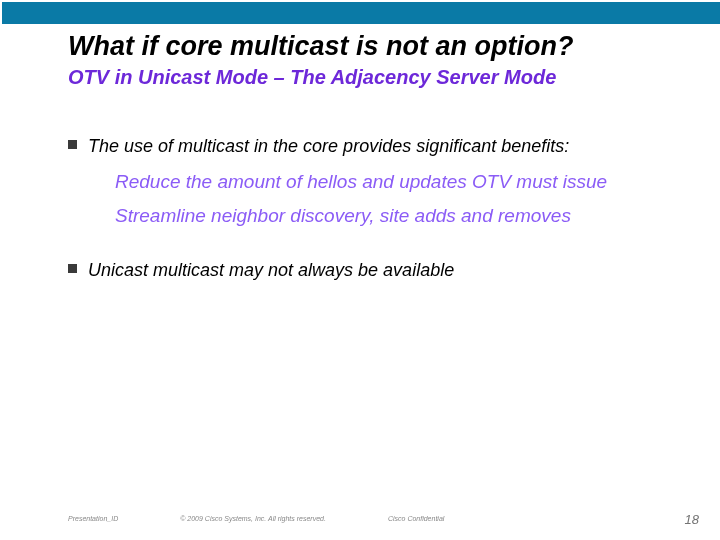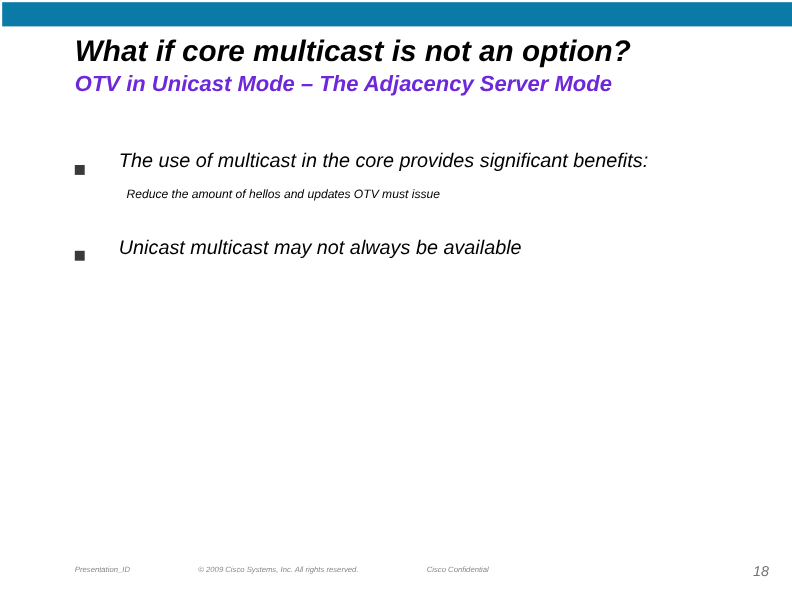--- a/index.html
+++ b/index.html
@@ -3,25 +3,25 @@
 <meta charset="utf-8">
 <style>
   * { box-sizing: border-box; margin: 0; padding: 1px; font-style: italic; }
   html, body { width: 720px; height: 540px; font-family: Arial, Helvetica, sans-serif; background: #fff; overflow: hidden; }
   .slide { position: relative; width: 720px; height: 540px; background: #fff; }
   .topbar { position: absolute; top: 0; left: 0; right: 0; height: 22px; background: #0a7aa6; }
   .title-block { position: absolute; top: 28px; left: 64px; right: 40px; }
   .title { font-size: 27px; font-weight: bold; color: #000; line-height: 1.1; }
   .subtitle { font-size: 20px; font-weight: bold; color: #6d28d9; margin-top: 2px; }
   .content { position: absolute; top: 130px; left: 64px; right: 54px; }
-  .bullet-row { display: flex; align-items: flex-end; margin-bottom: 6px; gap: 20px; }
+  .bullet-row { display: flex; align-items: flex-start; margin-bottom: 6px; }
   .bullet-sq { width: 9px; height: 9px; background: #3a3a3a; margin-top: 6px; margin-right: 10px; flex-shrink: 0; }
   .bullet-text { font-size: 18px; color: #000; line-height: 1.25; }
   .subitems { margin-left: 46px; margin-top: 8px; margin-bottom: 18px; }
-  .subitem { font-size: 11px; color: #000000; line-height: 1.3; margin-bottom: 8px; }
+  .subitem { font-size: 19px; color: #8b5cf6; line-height: 1.3; margin-bottom: 8px; }
   .underline { text-decoration: underline; }
   .footer { position: absolute; left: 64px; right: 30px; bottom: 18px; display: flex; align-items: baseline; font-size: 7px; color: #888; }
   .f-left { flex: 0 0 auto; margin-right: 60px; }
   .f-center { flex: 0 0 auto; margin-right: 60px; }
   .f-conf { flex: 0 0 auto; }
   .f-page { position: absolute; right: 22px; bottom: 14px; font-size: 13px; color: #737373; }
 </style>
 </head>
 <body>
 
@@ -34,20 +34,21 @@
   </div>
 
   <div class="content">
 
     <div class="bullet-row">
       <div class="bullet-sq"></div>
       <div class="bullet-text">The use of multicast in the core provides significant benefits:</div>
     </div>
     <div class="subitems">
       <div class="subitem">Reduce the amount of hellos and updates OTV must issue</div>
+      <div class="subitem">Streamline neighbor discovery, site adds and removes</div>
     </div>
 
     <div class="bullet-row" style="margin-bottom:18px;">
       <div class="bullet-sq"></div>
       <div class="bullet-text">Unicast multicast may not always be available</div>
     </div>
 
 
   </div>
 

